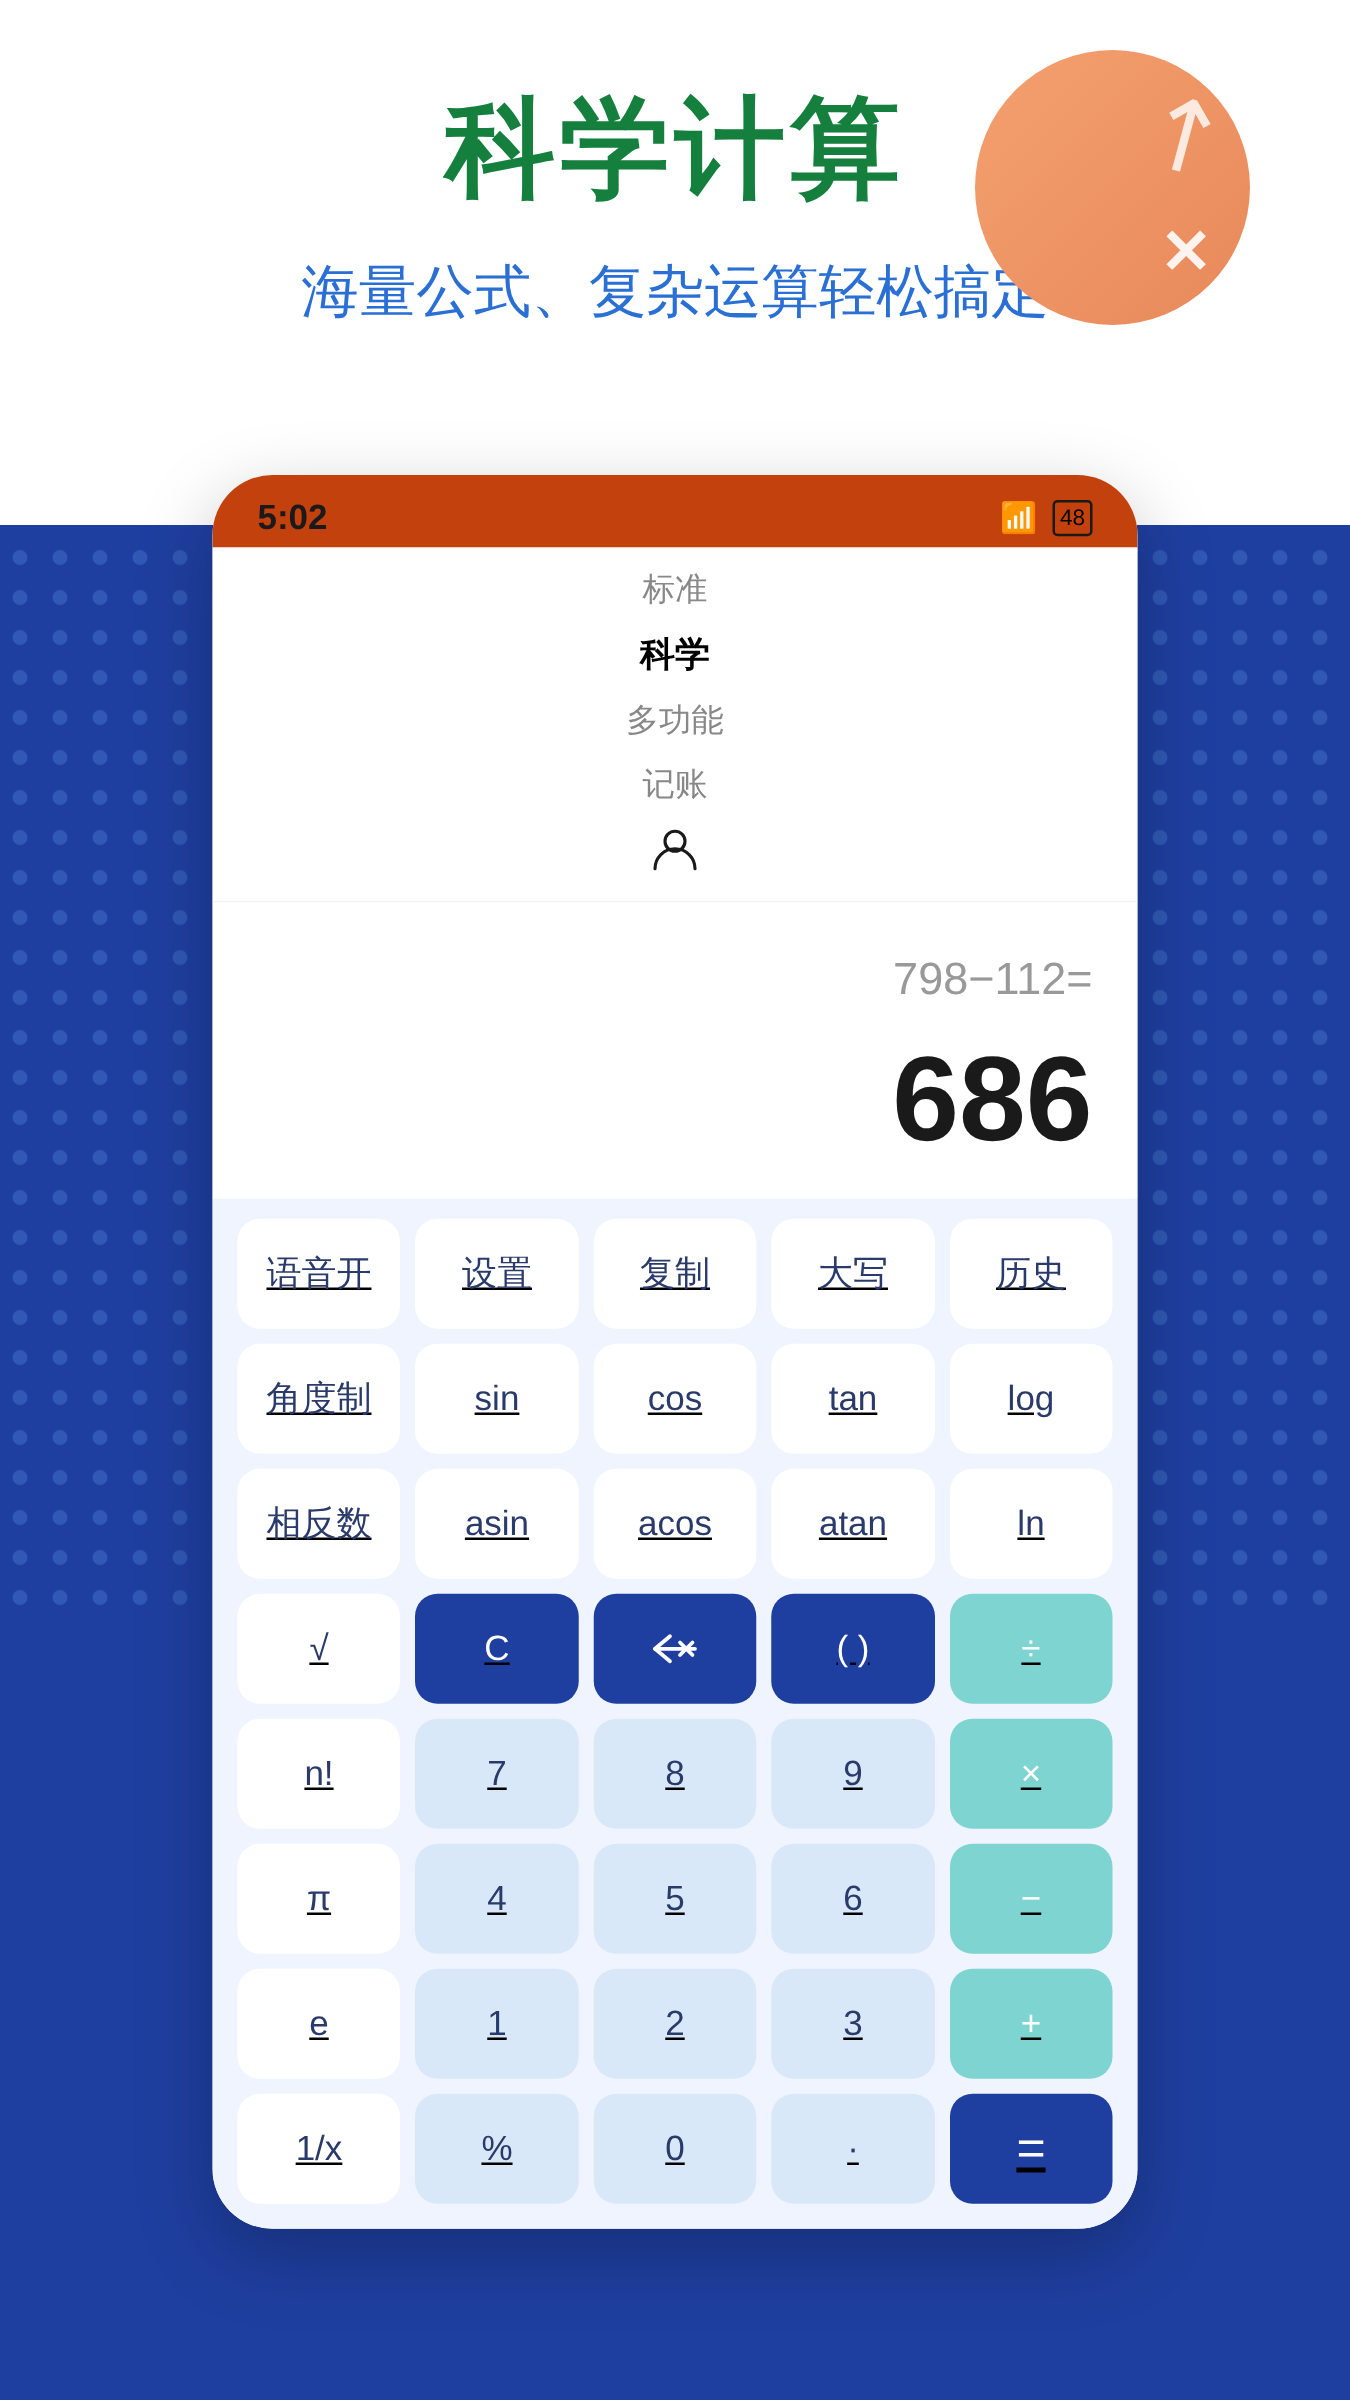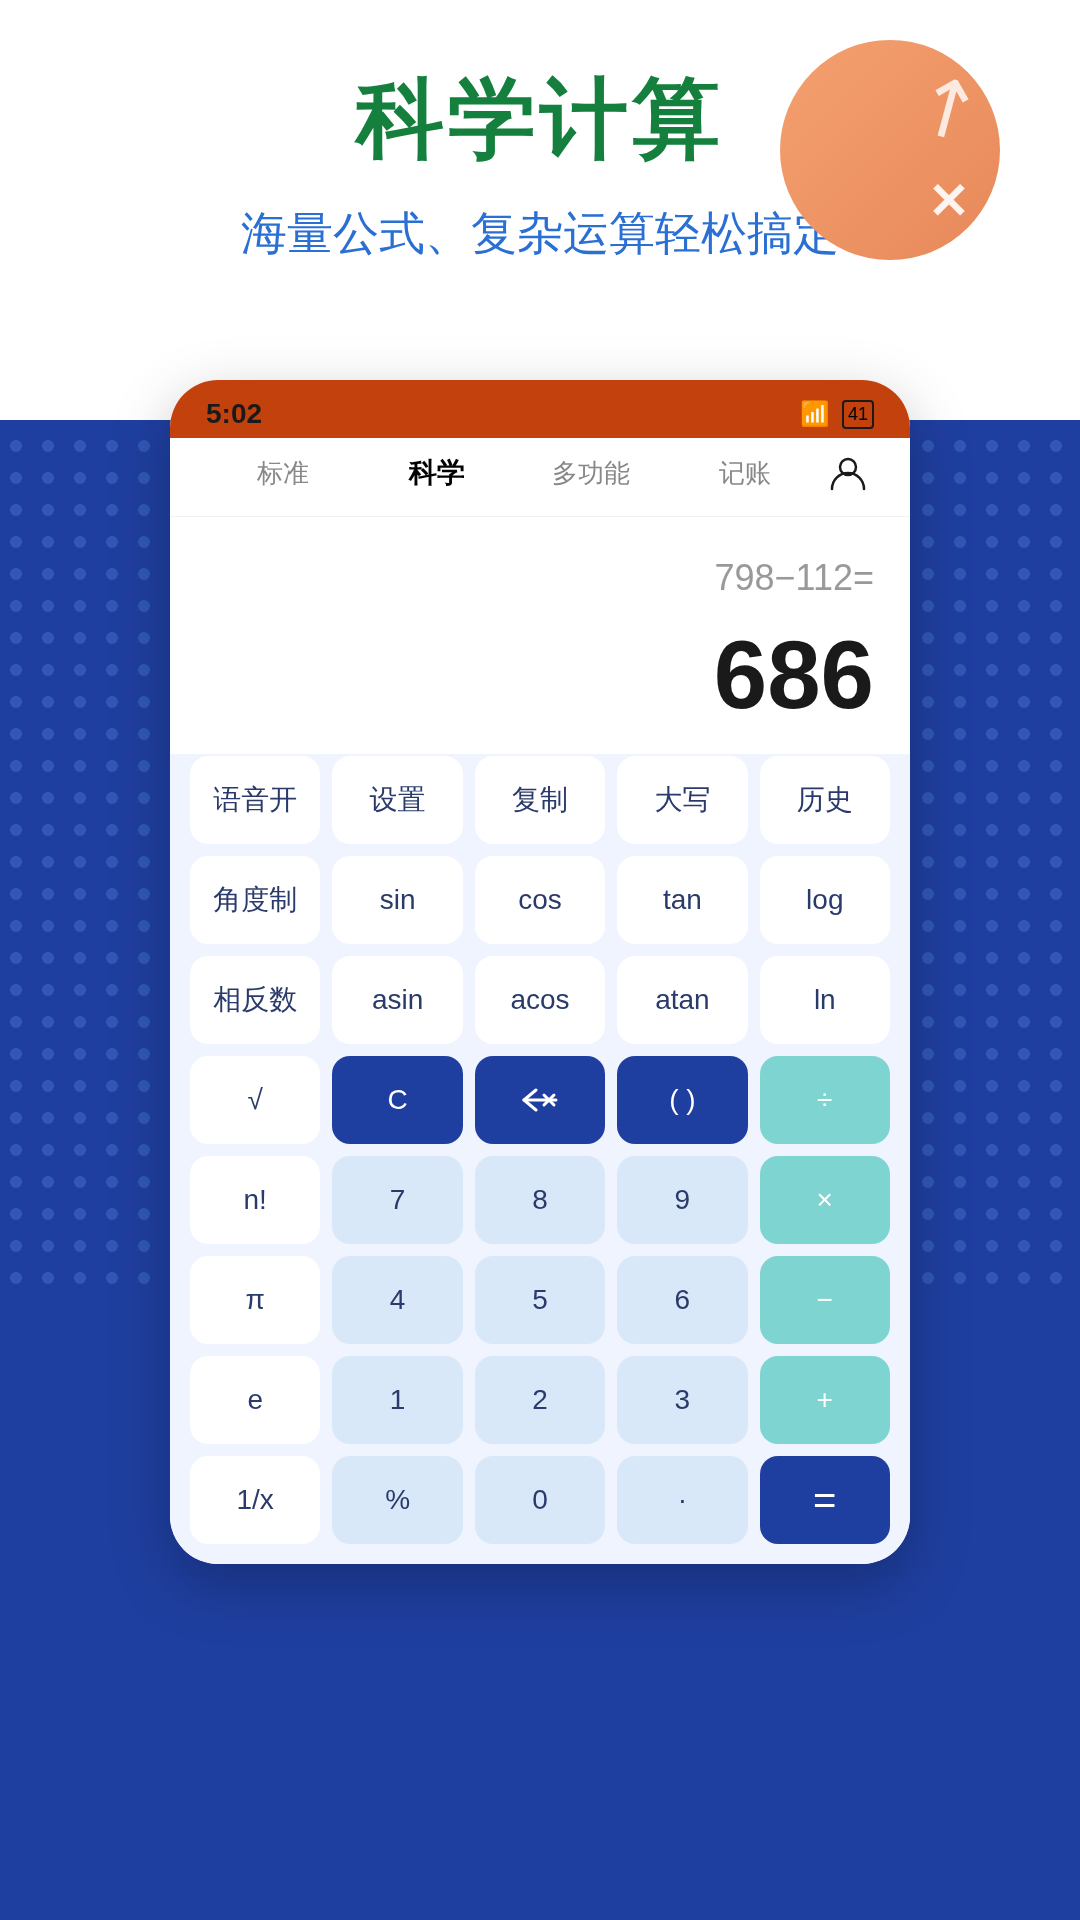--- a/index.html
+++ b/index.html
@@ -124,20 +124,21 @@
       gap: 4px;
     }
 
     
     .tab-bar {
       display: flex;
       align-items: center;
       padding: 8px 36px 16px;
       background: #fff;
       border-bottom: 1px solid #f0f0f0;
+      flex-direction: column;
     }
     .tab-item {
       flex: 1;
       text-align: center;
       font-size: 26px;
       color: #888;
       padding: 8px 0;
       cursor: pointer;
     }
     .tab-item.active {
@@ -174,24 +175,25 @@
     }
     .result {
       font-size: 96px;
       font-weight: 600;
       color: #1a1a1a;
     }
 
     
     .buttons-grid {
       background: #f0f4ff;
-      padding: 2px 20px 20px;
+      padding: 16px 20px 20px;
       display: grid;
       grid-template-columns: repeat(5, 1fr);
       gap: 12px;
+      text-decoration: underline;
     }
 
     .btn {
       border: none;
       border-radius: 18px;
       font-size: 28px;
       font-weight: 500;
       cursor: pointer;
       height: 88px;
       display: flex;
@@ -242,21 +244,21 @@
   </div>
 </div>
 
 <div class="phone-mockup">
 
   <div class="status-bar">
     <span class="status-time">5:02</span>
     <div class="status-icons">
       <span style="font-size:24px;">📶</span>
       <div class="battery-box">
-        <span>41</span>
+        <span>48</span>
       </div>
     </div>
   </div>
 
   <div class="tab-bar">
     <div class="tab-item">
       <span>标准</span>
     </div>
     <div class="tab-item active">
       <span>科学</span>

